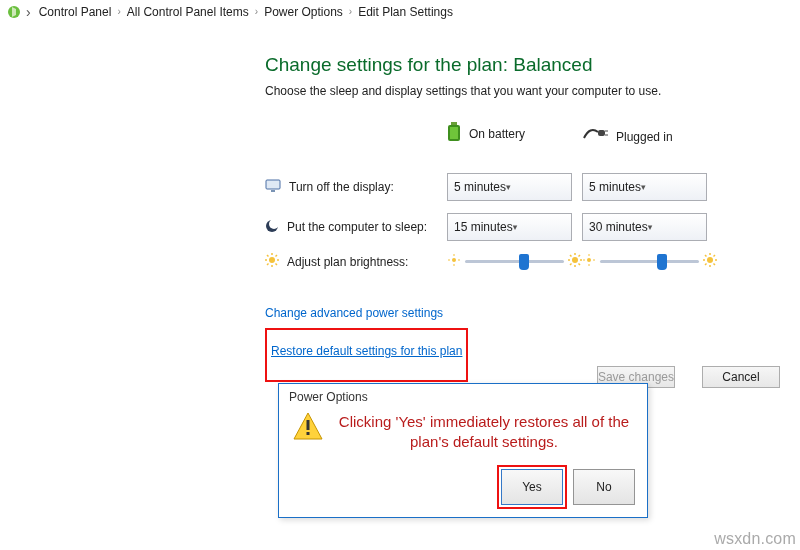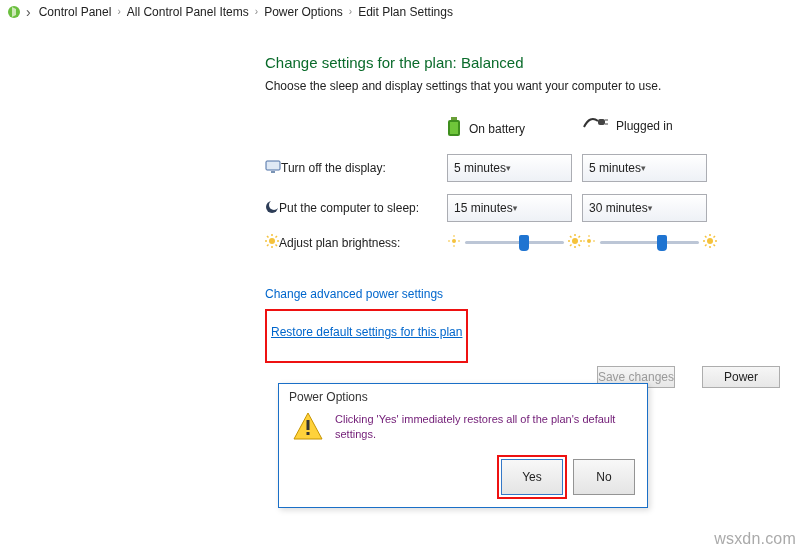--- a/index.html
+++ b/index.html
@@ -18,29 +18,29 @@
   height: 24px; padding: 2px 6px;
   border-bottom: 1px solid #fff;
   gap: 6px;
 }
 .bc-icon { width: 16px; height: 16px; }
 .bc-item { color: #222; cursor: pointer; }
 .bc-sep { color: #888; font-size: 10px; }
 .bc-chev-big { color: #555; font-size: 14px; margin-left:-2px; margin-right: 2px; }
 
 .content { padding: 30px 30px 0 265px; }
-.title { color: #0a6b2b; font-size: 15px; margin-bottom: 8px; }
+.title { color: #0a6b2b; font-size: 19px; margin-bottom: 8px; }
 .subtitle { font-size: 12px; margin-bottom: 24px; }
 
-.col-head { display: flex; margin-bottom: 14px; align-items:flex-start; }
+.col-head { display: flex; margin-bottom: 28px; align-items:flex-end; }
 .col-spacer { width: 182px; }
 .col { width: 135px; display:flex; align-items:center; gap:8px; font-size:12px;}
 
 .row { display: flex; align-items: center; margin-bottom: 12px; }
-.row-label { width: 182px; display: flex; align-items: center; font-size:12px;}
+.row-label { width: 182px; display: flex; align-items: center; gap: 8px; font-size:12px;}
 .dropdown {
   width: 125px; height: 28px;
   border: 1px solid #abadb3;
   background: linear-gradient(#fff,#eef1f6);
   display: flex; align-items: center; 
   padding: 0 4px 0 6px; margin-right: 10px;
   font-size: 12px; cursor: pointer;
 }
 .dd-chev { font-size: 9px; color: #555; }
 
@@ -73,21 +73,21 @@
 .dialog {
   position: absolute; left: 278px; top: 383px;
   width: 370px;
   border: 1px solid #1a6fc7;
   background: #fff;
   box-shadow: 2px 2px 6px rgba(0,0,0,0.15);
 }
 .dialog-title { padding: 6px 10px 4px; font-size: 12px; color:#333;}
 .dialog-body { padding: 4px 14px 10px; display:flex; gap:12px;}
 .dialog-text .q { color: #0a5aa8; font-size: 14px; margin-bottom: 6px; line-height:1.3;}
-.dialog-text .expl { font-size: 11px; color:#701a75; line-height:1.35;}
+.dialog-text .expl { font-size: 15px; color:#b91c1c; line-height:1.35;text-align:center;}
 .dialog-btns { padding: 6px 12px 12px; display:flex; justify-content:flex-end; gap:10px;}
 .dialog-btn { min-width:62px; height:36px; border:1px solid #949494; background:linear-gradient(#f8f8f8,#e4e4e4); font-size:12px; display:flex; align-items:center; justify-content:center; cursor:pointer;}
 .dialog-btn.primary-box { outline: 2px solid #e11; outline-offset: 2px; border:1px solid #3478c7;}
 
 .sun { width:14px; height:14px; display:inline-block;}
 .watermark { position:absolute; right:4px; bottom:2px; font-size:16px; color:#aaa; letter-spacing:0.2px;}
 </style>
 </head>
 <body>
 
@@ -255,21 +255,21 @@
 
 <div class="links">
   <div><span class="link">Change advanced power settings</span></div>
   <div class="link-box">
     <span class="link link-underline">Restore default settings for this plan</span>
   </div>
 </div>
 
 <div class="footer-btns">
   <div class="btn disabled">Save changes</div>
-  <div class="btn">Power</div>
+  <div class="btn">Cancel</div>
 </div>
 
 <div class="dialog">
   <div class="dialog-title">Power Options</div>
   <div class="dialog-body">
     <span>
       <svg width="30" height="28" viewBox="0 0 30 28">
           <polygon points="15,1 29,27 1,27" fill="#ffd23b" stroke="#c69400"></polygon>
           <rect x="13.5" y="8" width="3" height="10" fill="#333"></rect>
           <rect x="13.5" y="20" width="3" height="3" fill="#333"></rect>

